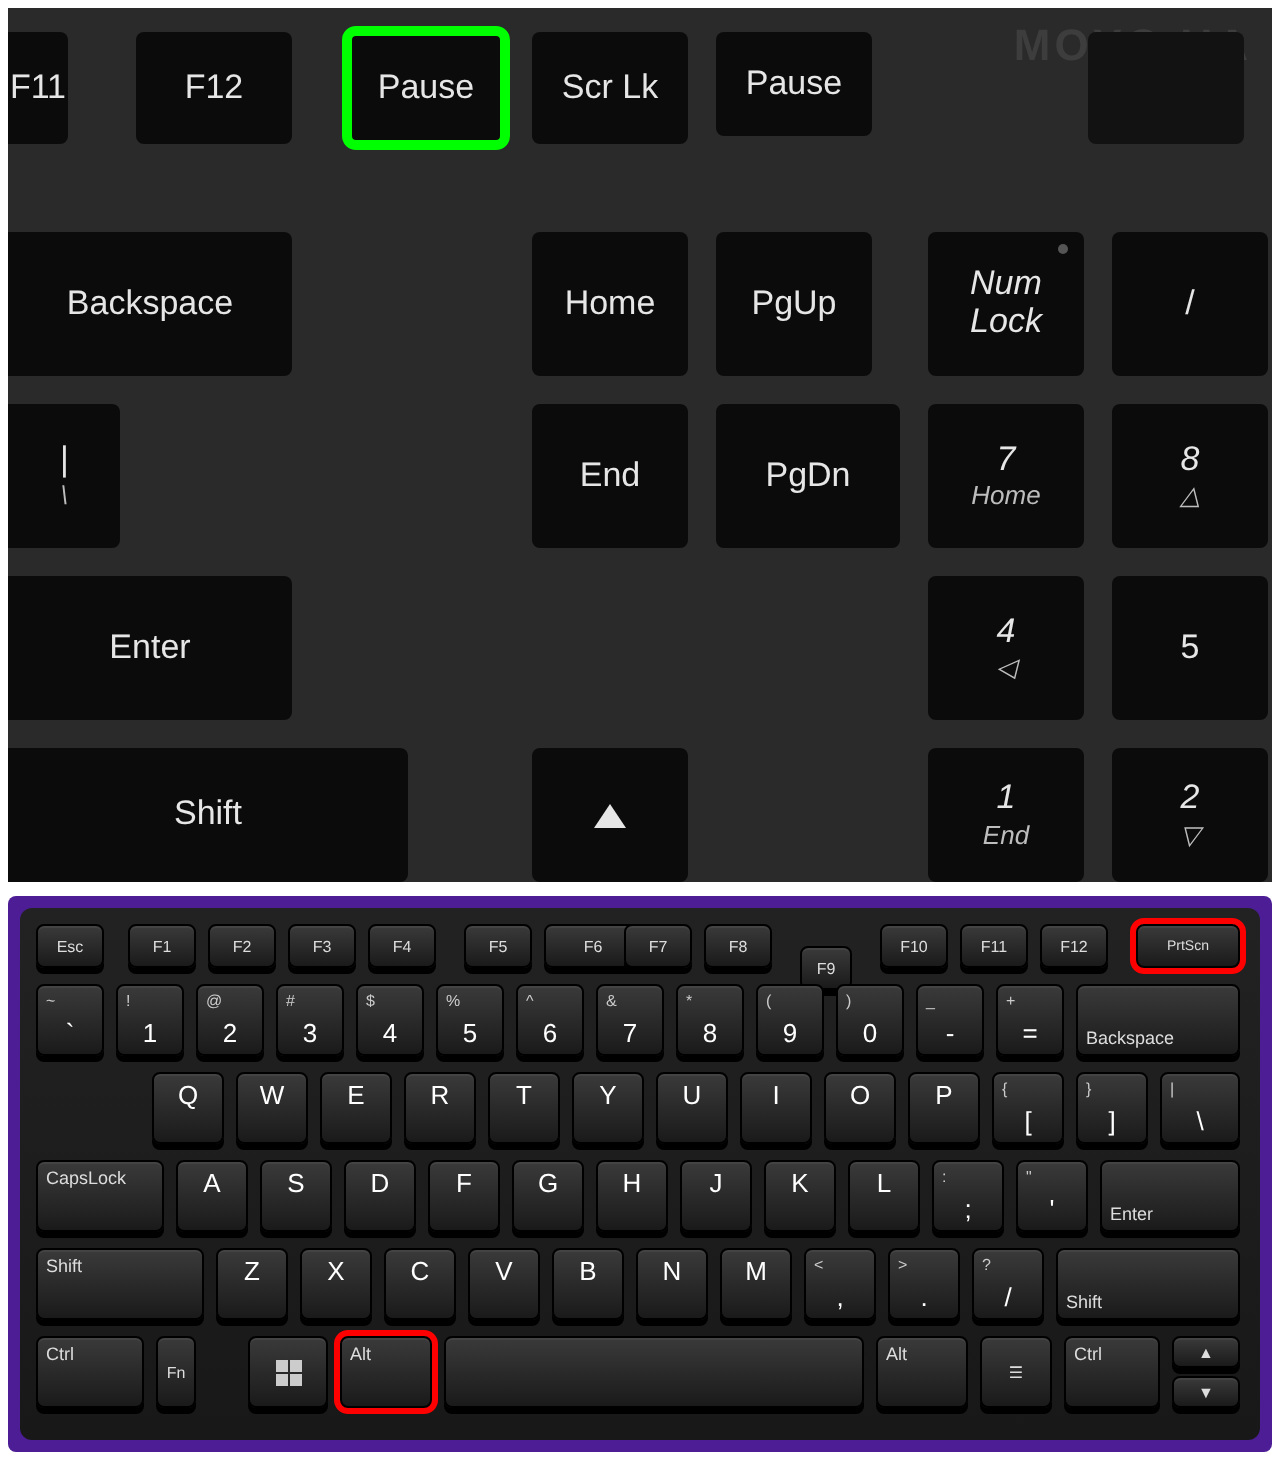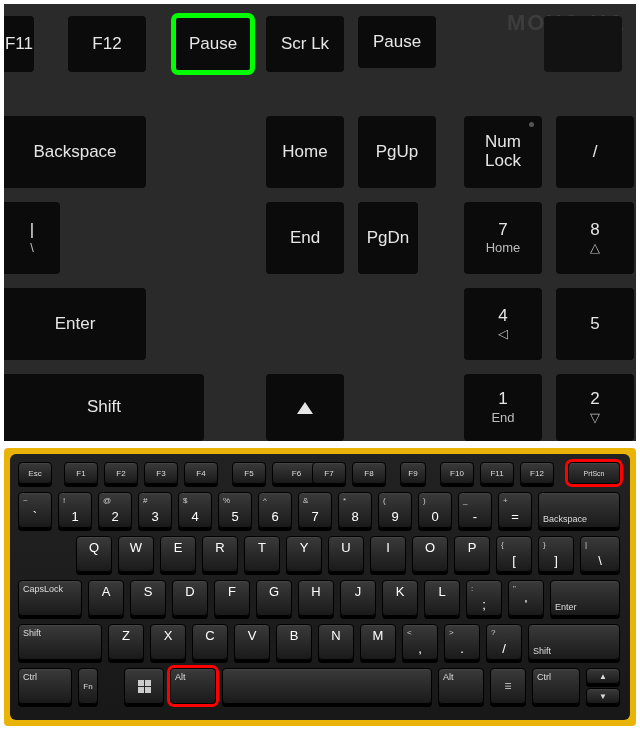--- a/index.html
+++ b/index.html
@@ -4,26 +4,26 @@
 <style>
   html,body{margin:0;padding:0;background:#fff;font-family:"Segoe UI",Arial,sans-serif;}
   .canvas{width:640px;height:730px;position:relative;}
   
   .top{position:absolute;left:4px;top:4px;width:632px;height:437px;background:#2a2a2a;overflow:hidden;}
   .wm{position:absolute;right:10px;top:6px;color:#4a4a4a;font-weight:700;letter-spacing:2px;font-size:22px;white-space:nowrap;opacity:.6;}
   .key{position:absolute;background:#0b0b0b;color:#e6e6e6;border-radius:4px;display:flex;align-items:center;justify-content:center;font-size:17px;font-weight:300;box-sizing:border-box;text-align:center;line-height:1.1;}
   .key.partial-left{border-top-left-radius:0;border-bottom-left-radius:0;}
   .key.blank{background:#121212;}
   .key .sub{font-size:13px;color:#bdbdbd;margin-top:2px;}
-  .key.twoLine{flex-direction:column;}
+  .key.twoLine{flex-direction:column;font-style:italic;}
   .hlG{outline:5px solid #00ff00;outline-offset:-2px;}
   .dot{position:absolute;right:8px;top:6px;width:5px;height:5px;border-radius:50%;background:#555;}
   .tri{width:0;height:0;border-left:8px solid transparent;border-right:8px solid transparent;border-bottom:12px solid #e6e6e6;}
   
-  .bot{position:absolute;left:4px;top:448px;width:632px;height:278px;background:#eab308;border-radius:4px;overflow:hidden;}
+  .bot{position:absolute;left:4px;top:448px;width:632px;height:278px;background:#4c1d95;border-radius:4px;overflow:hidden;}
   .plate{position:absolute;left:6px;top:6px;right:6px;bottom:6px;background:linear-gradient(#222,#181818);border-radius:6px;}
   .bk{position:absolute;background:linear-gradient(#3a3a3a,#1a1a1a);border:1px solid #000;border-radius:4px;box-shadow:0 3px 0 #000, inset 0 1px 0 rgba(255,255,255,.05);color:#ddd;font-size:9px;display:flex;flex-direction:column;justify-content:space-between;padding:3px 4px;box-sizing:border-box;}
   .bk .t{font-size:8px;color:#ccc;}
   .bk .m{font-size:13px;align-self:center;color:#fff;}
   .bk.fn{justify-content:center;align-items:center;font-size:8px;}
   .bk.wide{justify-content:flex-end;}
   .bk.wide .lbl{font-size:9px;}
   .hlR{outline:3px solid #ff0000;outline-offset:0;}
   .winlogo{display:grid;grid-template-columns:6px 6px;grid-template-rows:6px 6px;gap:1px;align-self:center;justify-self:center;margin:auto;}
   .winlogo span{background:#ccc;}
@@ -48,21 +48,21 @@
     <div class="key" style="left:354px;top:112px;width:78px;height:72px">PgUp</div>
     <div class="key twoLine" style="left:460px;top:112px;width:78px;height:72px;white-space:pre-line"><span class="dot"></span><span>Num
 Lock</span></div>
     <div class="key" style="left:552px;top:112px;width:78px;height:72px">/</div>
 
     <div class="key twoLine partial-left" style="left:0;top:198px;width:56px;height:72px">
       <span>|</span>
       <span class="sub">\</span>
     </div>
     <div class="key" style="left:262px;top:198px;width:78px;height:72px">End</div>
-    <div class="key" style="left:354px;top:198px;width:60px;height:72px">PgDn</div>
+    <div class="key" style="left:354px;top:198px;width:92px;height:72px">PgDn</div>
     <div class="key twoLine" style="left:460px;top:198px;width:78px;height:72px">
       <span>7</span>
       <span class="sub">Home</span>
     </div>
     <div class="key twoLine" style="left:552px;top:198px;width:78px;height:72px">
       <span>8</span>
       <span class="sub">△</span>
     </div>
 
     <div class="key partial-left" style="left:0;top:284px;width:142px;height:72px">Enter</div>
@@ -91,21 +91,21 @@
 
     <div class="bk fn" style="left:14px;top:14px;width:34px;height:22px">Esc</div>
     <div class="bk fn" style="left:60px;top:14px;width:34px;height:22px">F1</div>
     <div class="bk fn" style="left:100px;top:14px;width:34px;height:22px">F2</div>
     <div class="bk fn" style="left:140px;top:14px;width:34px;height:22px">F3</div>
     <div class="bk fn" style="left:180px;top:14px;width:34px;height:22px">F4</div>
     <div class="bk fn" style="left:228px;top:14px;width:34px;height:22px">F5</div>
     <div class="bk fn" style="left:268px;top:14px;width:49px;height:22px">F6</div>
     <div class="bk fn" style="left:308px;top:14px;width:34px;height:22px">F7</div>
     <div class="bk fn" style="left:348px;top:14px;width:34px;height:22px">F8</div>
-    <div class="bk fn" style="left:396px;top:14px;width:26px;height:22px">F9</div>
+    <div class="bk fn" style="left:396px;top:25px;width:26px;height:22px">F9</div>
     <div class="bk fn" style="left:436px;top:14px;width:34px;height:22px">F10</div>
     <div class="bk fn" style="left:476px;top:14px;width:34px;height:22px">F11</div>
     <div class="bk fn" style="left:516px;top:14px;width:34px;height:22px">F12</div>
     <div class="bk fn hlR" style="left:564px;top:14px;width:52px;height:22px;font-size:7px">PrtScn</div>
 
     <div class="bk" style="left:14px;top:44px;width:34px;height:36px">
         <span class="t">~</span>
         <span class="m">`</span>
       </div>
     <div class="bk" style="left:54px;top:44px;width:34px;height:36px">

